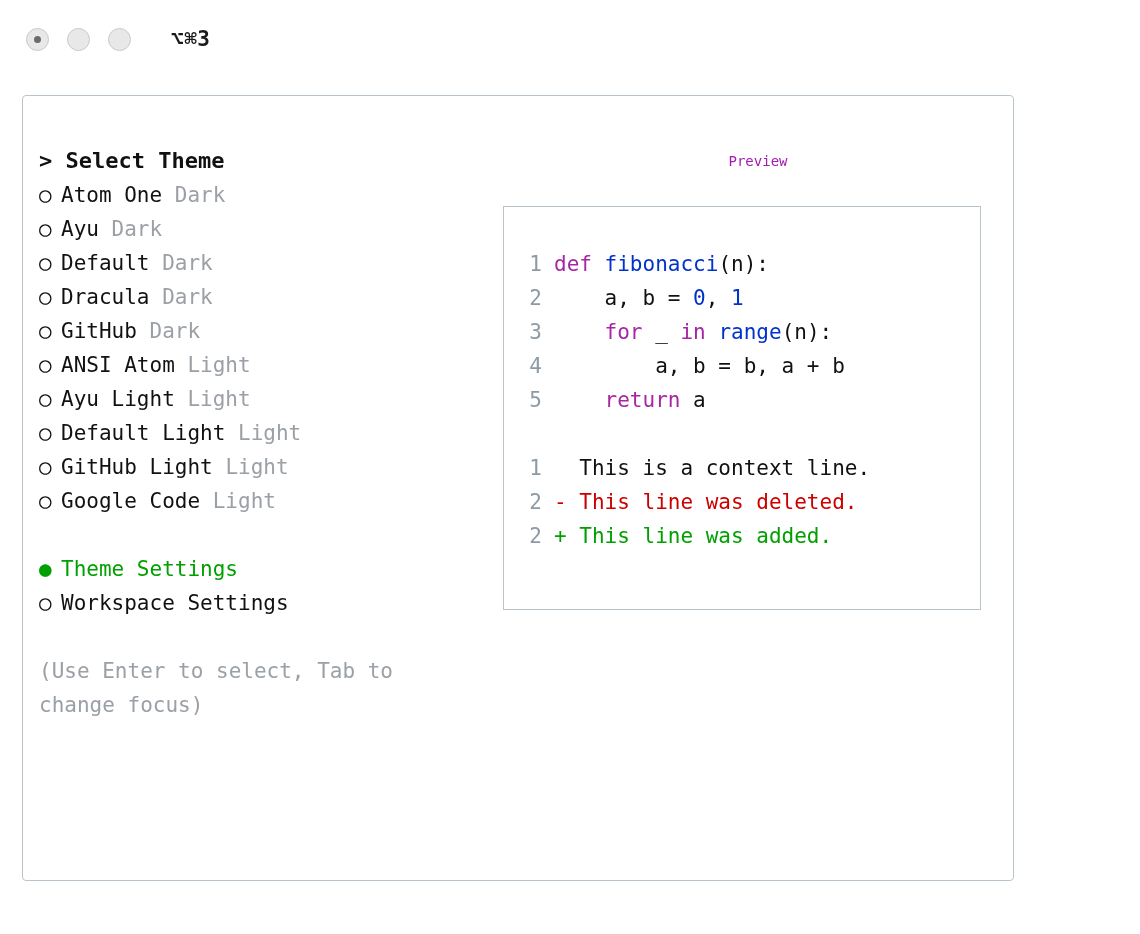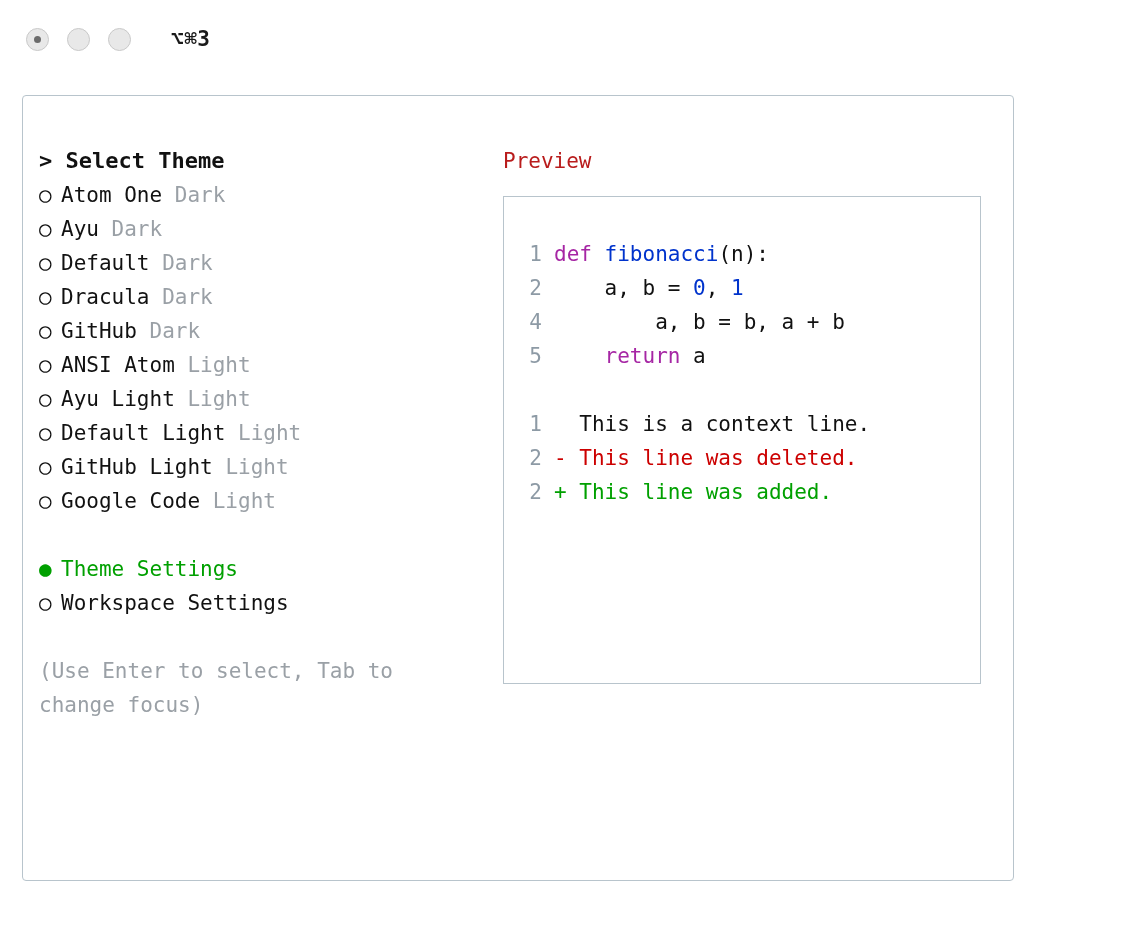--- a/index.html
+++ b/index.html
@@ -119,29 +119,30 @@
     white-space: pre;
   }
   .hint {
     font-size: 21px;
     color: #9aa0a6;
     line-height: 34px;
     white-space: pre;
     margin-top: 34px;
   }
   .preview-label {
-    font-size: 21px;
-    color: #b91c1c;
-    line-height: 34px;
-    white-space: pre;
+    font-size: 14px;
+    color: #a21caf;
+    line-height: 34px;
+    white-space: pre;
+    text-align: center;
   }
   .preview-box {
-    margin-top: 18px;
+    margin-top: 28px;
     width: 478px;
-    height: 488px;
+    height: 404px;
     border: 1px solid #b8c4cc;
     box-sizing: border-box;
     padding: 40px 0 8px 18px;
     background: #ffffff;
   }
   .code-line {
     font-size: 21px;
     line-height: 34px;
     white-space: pre;
     color: #111111;
@@ -203,20 +204,21 @@
         <div class="hint"><span>(Use Enter to select, Tab to</span>
 <span>change focus)</span></div>
       </div>
 
       <div class="col-right">
         <div class="preview-label">Preview</div>
         <div class="preview-box">
           <div id="preview-code">
               <div class="code-line"><span class="ln">1</span><span class="kw">def </span><span class="fn">fibonacci</span><span class="plain">(n):</span></div>
               <div class="code-line"><span class="ln">2</span><span class="plain">    a, b = </span><span class="num">0</span><span class="plain">, </span><span class="num">1</span></div>
+              <div class="code-line"><span class="ln">3</span><span class="plain">    </span><span class="kw">for</span><span class="plain"> _ </span><span class="kw">in</span><span class="plain"> </span><span class="fn">range</span><span class="plain">(n):</span></div>
               <div class="code-line"><span class="ln">4</span><span class="plain">        a, b = b, a + b</span></div>
               <div class="code-line"><span class="ln">5</span><span class="plain">    </span><span class="kw">return</span><span class="plain"> a</span></div>
             </div>
           <div class="blank-line"></div>
           <div id="preview-diff">
               <div class="code-line"><span class="ln">1</span><span class="ctx">  This is a context line.</span></div>
               <div class="code-line"><span class="ln">2</span><span class="del">- This line was deleted.</span></div>
               <div class="code-line"><span class="ln">2</span><span class="add">+ This line was added.</span></div>
             </div>
         </div>

